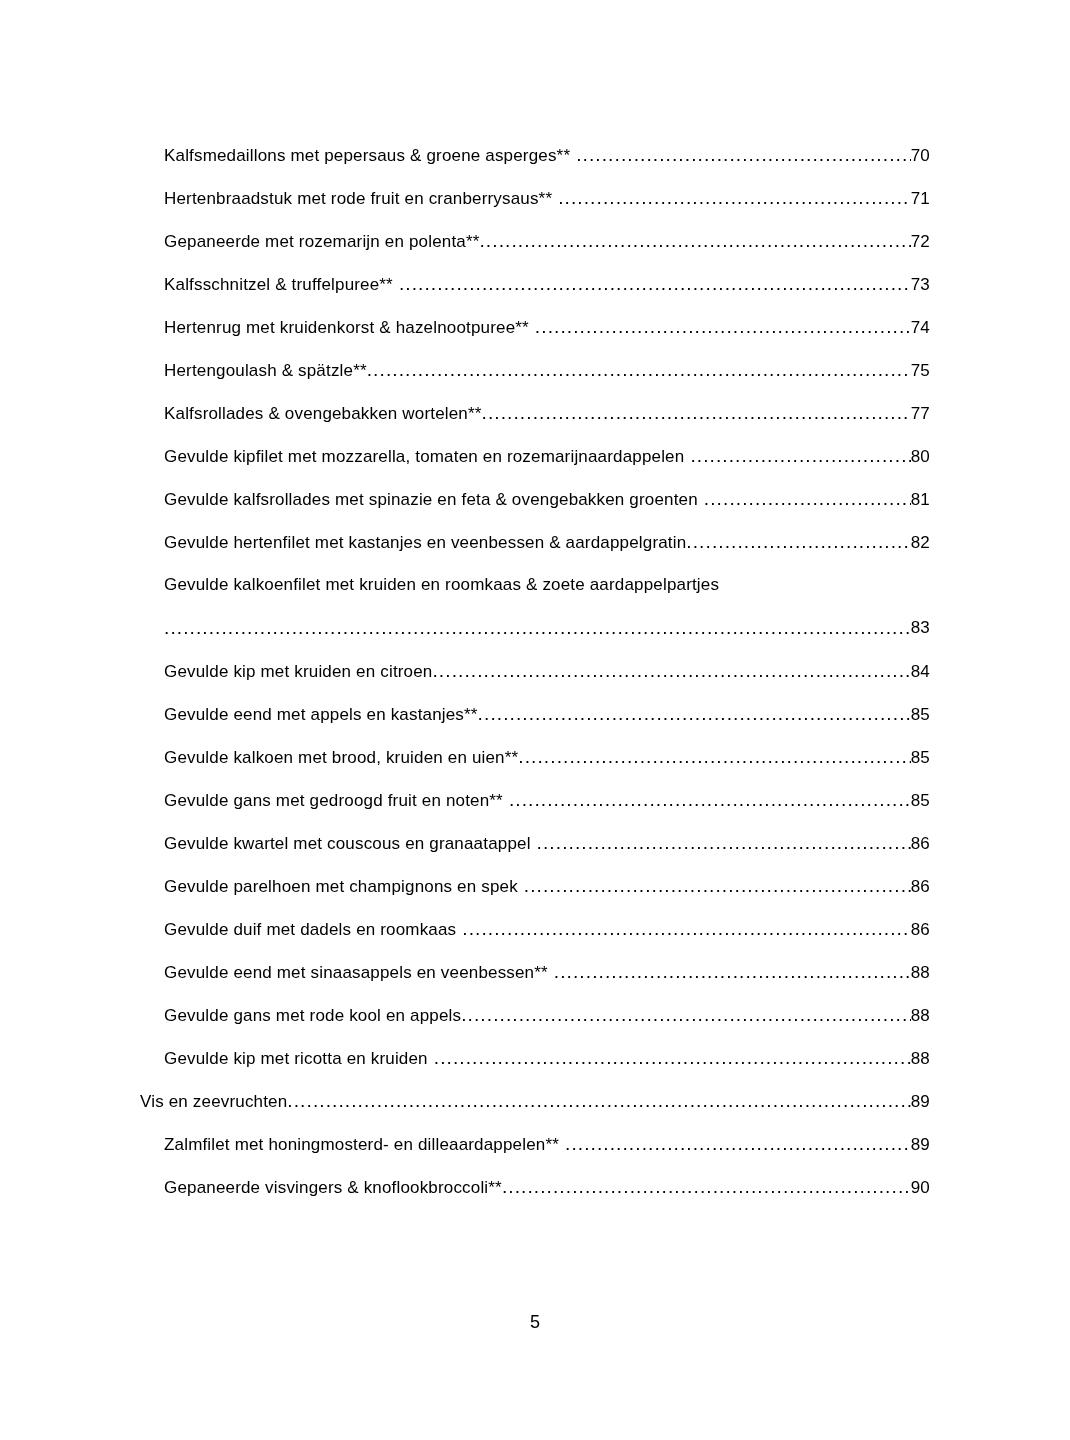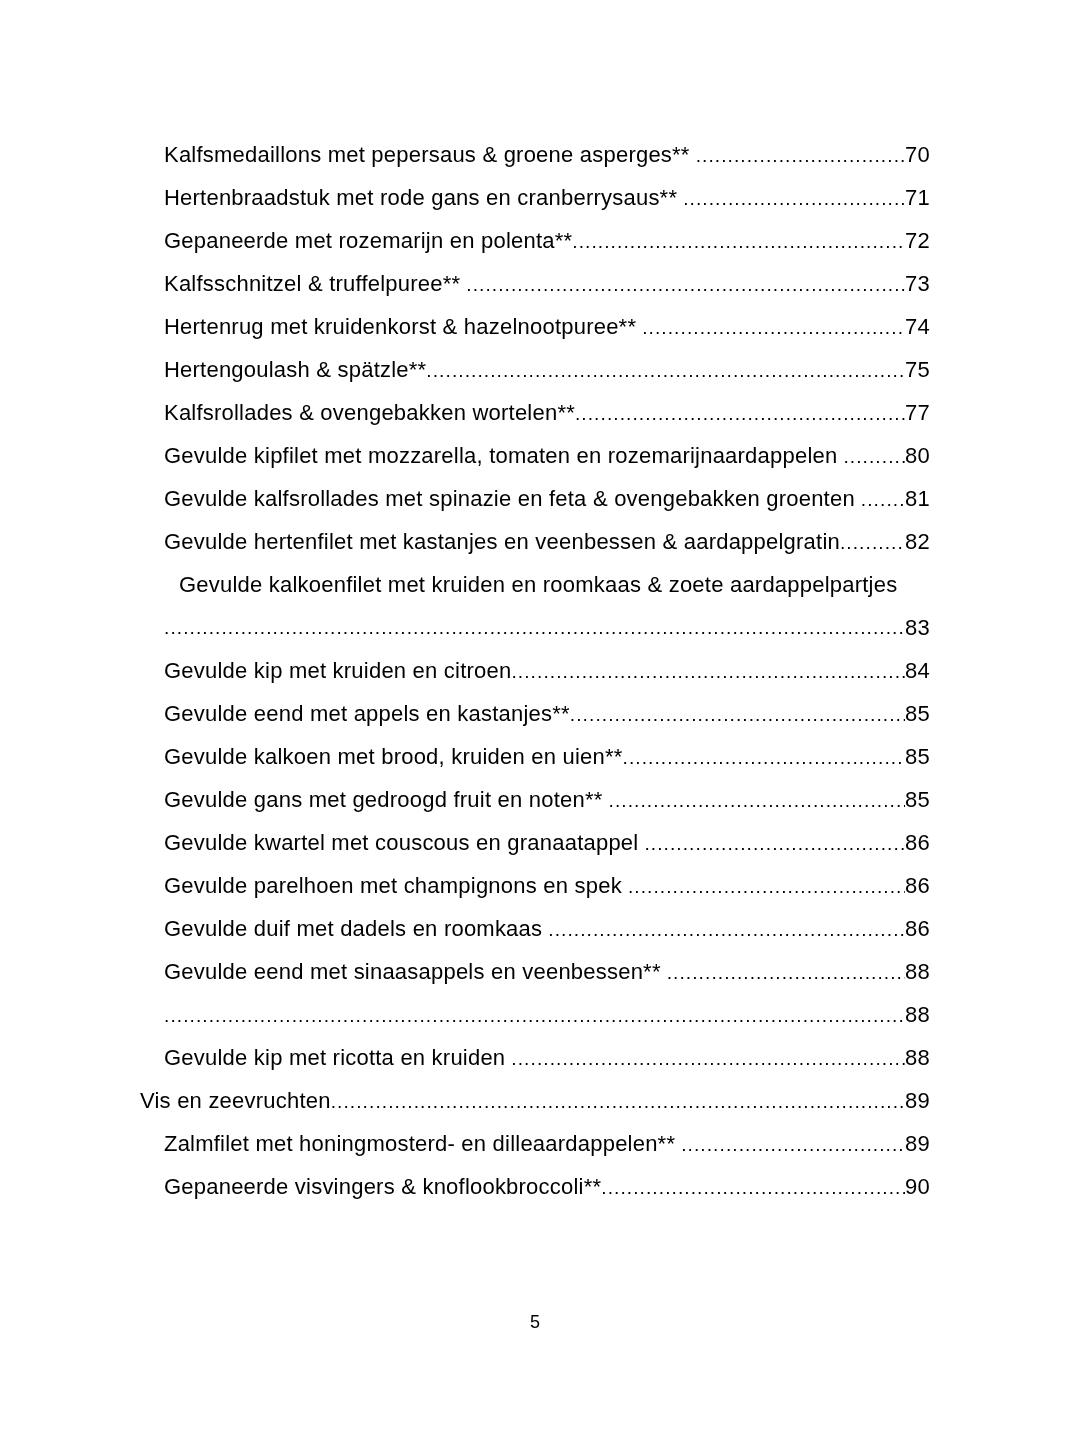--- a/index.html
+++ b/index.html
@@ -30,21 +30,21 @@
     width: 790px;
     margin: 0 auto;
   }
 
   
   .toc-entry {
     display: block;
     position: relative;
     height: 43px;
     line-height: 43px;
-    font-size: 22px;
+    font-size: 17px;
     letter-spacing: 0.01em;
     white-space: nowrap;
     overflow: hidden;
   }
 
   
   .toc-entry.level-1 {
     padding-left: 0px;
   }
   
@@ -89,21 +89,20 @@
   }
 
   
   .toc-entry.wrapped {
     height: 86px;
   }
   .toc-entry.wrapped .wrap-line-1 {
     height: 43px;
     line-height: 43px;
     white-space: nowrap;
-    margin-left: 15px;
   }
   .toc-entry.wrapped .wrap-line-2 {
     height: 43px;
     line-height: 43px;
     display: flex;
     align-items: flex-start;
     width: 100%;
   }
   .toc-entry.wrapped .wrap-line-2 .entry-leader {
     flex: 1 1 auto;
@@ -126,21 +125,21 @@
   <div class="toc" id="toc-list">
       <div class="toc-entry level-2 gap-before-leader">
         <div class="entry-row">
           <span class="entry-title">Kalfsmedaillons met pepersaus &amp; groene asperges**</span>
           <span class="entry-leader"></span>
           <span class="entry-page">70</span>
         </div>
       </div>
       <div class="toc-entry level-2 gap-before-leader">
         <div class="entry-row">
-          <span class="entry-title">Hertenbraadstuk met rode gans en cranberrysaus**</span>
+          <span class="entry-title">Hertenbraadstuk met rode fruit en cranberrysaus**</span>
           <span class="entry-leader"></span>
           <span class="entry-page">71</span>
         </div>
       </div>
       <div class="toc-entry level-2">
         <div class="entry-row">
           <span class="entry-title">Gepaneerde met rozemarijn en polenta**</span>
           <span class="entry-leader"></span>
           <span class="entry-page">72</span>
         </div>
@@ -252,20 +251,21 @@
       </div>
       <div class="toc-entry level-2 gap-before-leader">
         <div class="entry-row">
           <span class="entry-title">Gevulde eend met sinaasappels en veenbessen**</span>
           <span class="entry-leader"></span>
           <span class="entry-page">88</span>
         </div>
       </div>
       <div class="toc-entry level-2">
         <div class="entry-row">
+          <span class="entry-title">Gevulde gans met rode kool en appels</span>
           <span class="entry-leader"></span>
           <span class="entry-page">88</span>
         </div>
       </div>
       <div class="toc-entry level-2 gap-before-leader">
         <div class="entry-row">
           <span class="entry-title">Gevulde kip met ricotta en kruiden</span>
           <span class="entry-leader"></span>
           <span class="entry-page">88</span>
         </div>

